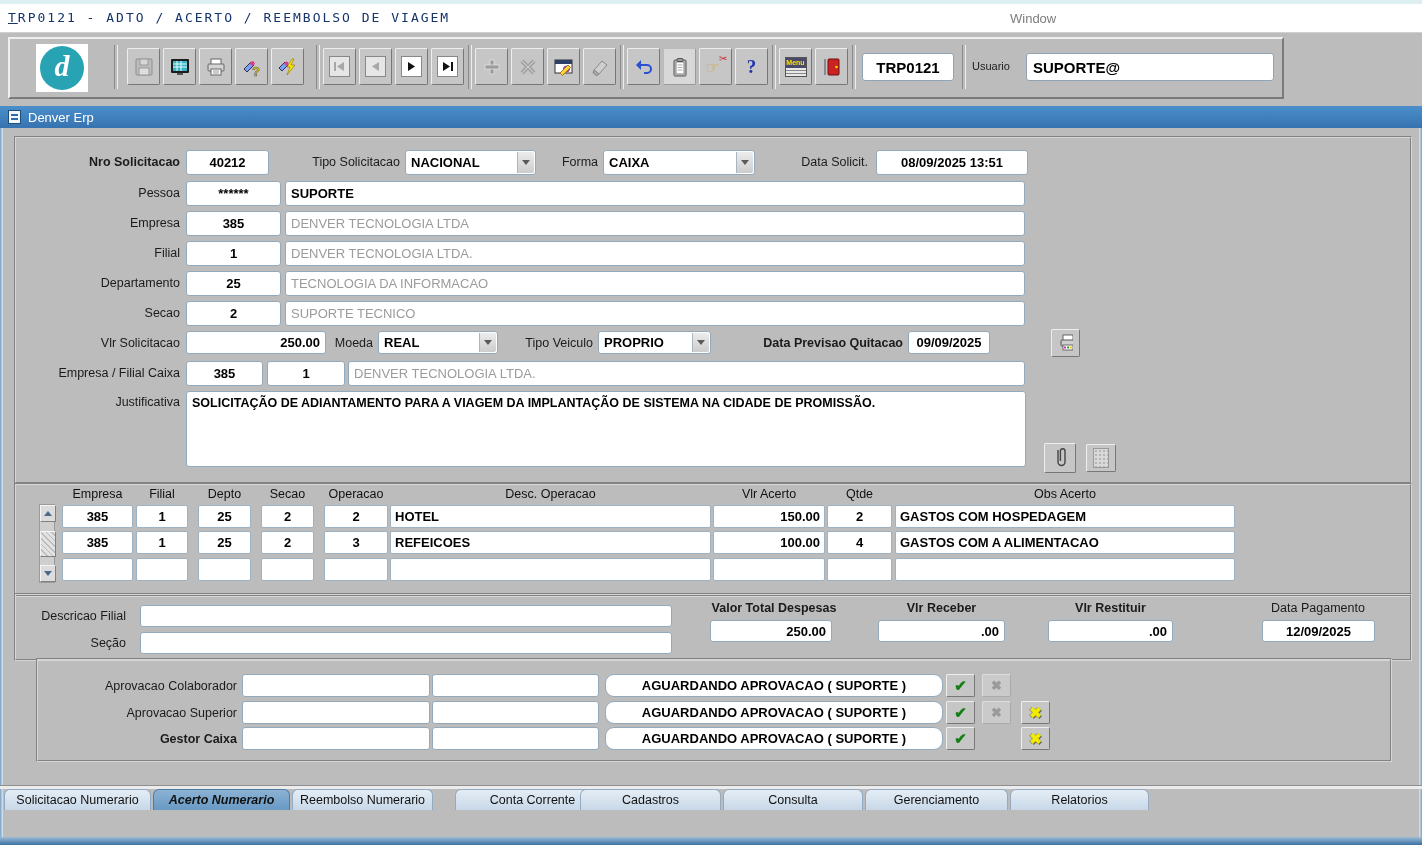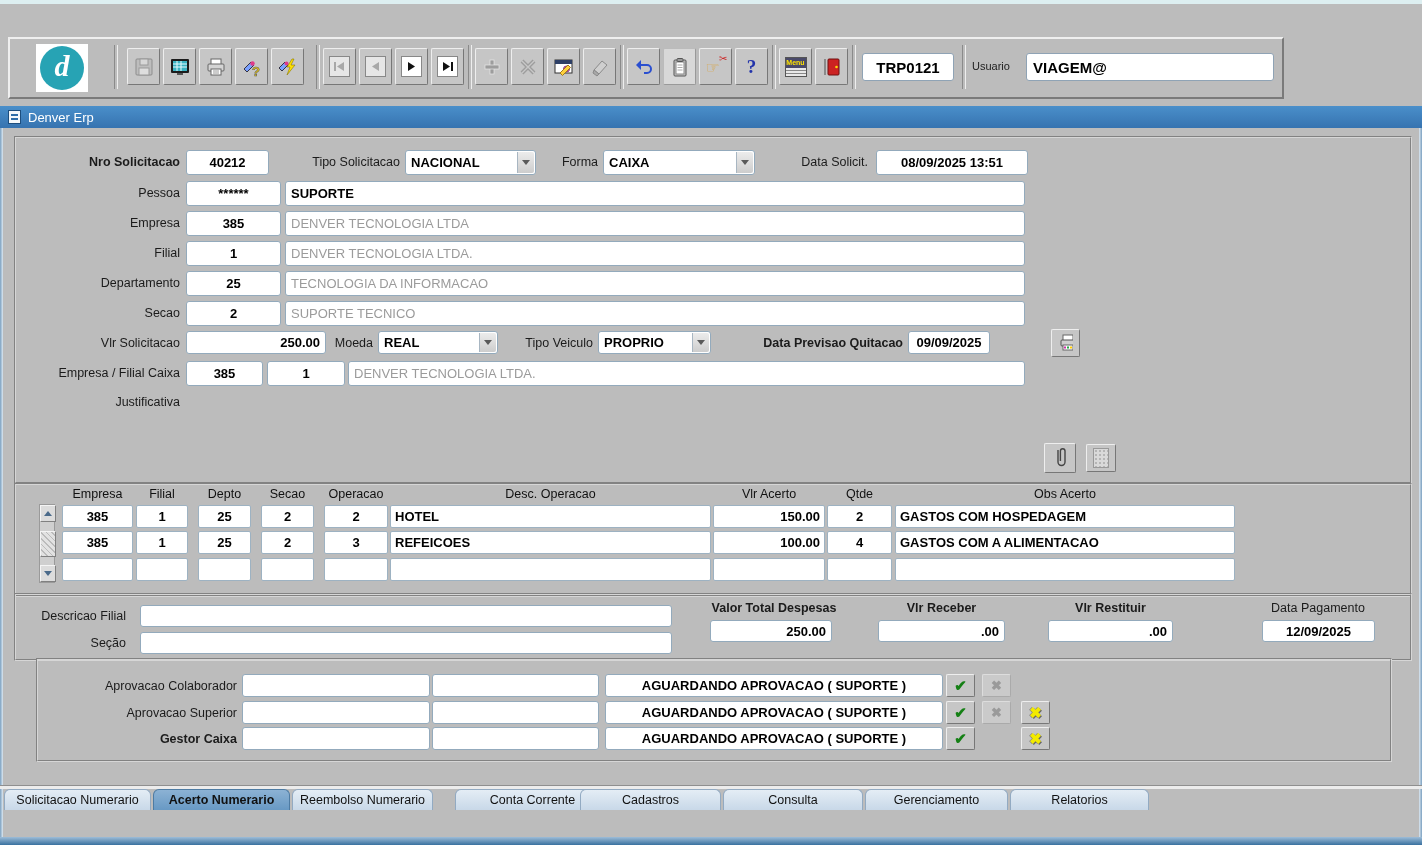--- a/index.html
+++ b/index.html
@@ -49,38 +49,42 @@
   
   .ghead{position:absolute;font-size:12.5px;color:#111;text-align:center;}
   .gcell{position:absolute;background:#fff;border:1px solid #9db2c2;border-radius:2px;box-sizing:border-box;height:23px;font-size:13px;font-weight:bold;display:flex;align-items:center;padding:0 4px;}
   .ca{justify-content:center;} .ra{justify-content:flex-end;} .la{justify-content:flex-start;}
   .sbar{position:absolute;left:39px;top:504px;width:16px;height:79px;background:#cfcfcf;border:1px solid #9a9a9a;box-sizing:border-box;}
   .sbtn{position:absolute;left:0;width:14px;height:15px;background:#dcdcdc;border:1px solid;border-color:#f4f4f4 #808080 #808080 #f4f4f4;display:flex;align-items:center;justify-content:center;}
   .sthumb{position:absolute;left:0;top:26px;width:14px;height:24px;background:#e2e2e2;border:1px solid;border-color:#f4f4f4 #808080 #808080 #f4f4f4;background-image:repeating-linear-gradient(45deg,#bbb 0 1px,transparent 1px 4px);}
   .utri{width:0;height:0;border-left:4px solid transparent;border-right:4px solid transparent;border-bottom:5px solid #4a6a8a;}
   .dtri{width:0;height:0;border-left:4px solid transparent;border-right:4px solid transparent;border-top:5px solid #4a6a8a;}
   
-  .status{font-size:13px;}
+  .status{font-size:13px;border-radius:9px;}
   .chk{color:#158015;font-size:15px;font-weight:900;}
   .gx{color:#9a9a9a;font-size:13px;font-weight:900;}
   .yx{color:#f2ea00;font-size:15px;font-weight:900;text-shadow:1px 1px 0 #666,-1px 0 0 #888;}
   
   .tab{position:absolute;top:789px;height:21px;background:linear-gradient(#e4edf5,#c8d8e8);border:1px solid #92aac2;border-bottom:none;border-radius:6px 6px 0 0;font-size:12.5px;color:#111;display:flex;align-items:center;justify-content:center;box-sizing:border-box;cursor:pointer;}
   .tab.active{background:linear-gradient(#8cb2d4,#6899c4);border-color:#4d7ba3;font-weight:bold;}
   .contentedge{position:absolute;left:0;top:785px;width:1422px;height:3px;background:#ececec;border-top:1px solid #8f8f8f;}
   .bottomstrip{position:absolute;left:0;top:837px;width:1422px;height:8px;background:linear-gradient(#9dbdd8,#39719f);}
   svg{display:block;}
 </style>
 </head>
 <body>
 
 <div class="screen">
 
   <div class="topstrip"></div>
 
+  <div class="menubar">
+    <span class="apptitle">TRP0121 - ADTO / ACERTO / REEMBOLSO DE VIAGEM</span>
+    <span class="menuwindow">Window</span>
+  </div>
 
   <div class="toolbar">
     <div class="logo">
         <div class="circ">
           <span>d</span>
         </div>
       </div>
     <div class="sep" style="left:104px;"></div>
 
     <button class="tb dis" style="left:117px;" title="">
@@ -218,21 +222,21 @@
           <path d="M4 3 v16" stroke="#8a8a8a" stroke-width="2"></path>
           <rect x="7" y="3" width="11" height="16" rx="1" fill="#cc2222" stroke="#701010"></rect>
           <circle cx="15.5" cy="11" r="1.3" fill="#ffd800"></circle>
         </svg>
     </button>
     <div class="sep" style="left:842px;"></div>
 
     <div class="tfield fldc" style="left:852px;width:92px;justify-content:center;">TRP0121</div>
     <div class="sep" style="left:952px;"></div>
     <span class="tlabel" style="left:962px;">Usuario</span>
-    <div class="tfield" style="left:1016px;width:248px;padding-left:6px;">VIAGEM@</div>
+    <div class="tfield" style="left:1016px;width:248px;padding-left:6px;">SUPORTE@</div>
   </div>
 
   <div class="erpbar">
     <span class="erpicon"></span>
     <span class="txt">Denver Erp</span>
   </div>
   <div class="fedge" style="left:0;"></div>
   <div class="fedge r" style="left:1419px;"></div>
 
   <div class="panel" style="left:14px;top:136px;width:1394px;height:344px;"></div>
@@ -304,20 +308,21 @@
         <rect x="12" y="13.5" width="2" height="2" fill="#ffcc00"></rect>
       </svg>
   </button>
 
   <span class="lbl" style="left:30px;top:366px;width:150px;">Empresa / Filial Caixa</span>
   <div class="fld fldc" style="left:186px;top:361px;width:77px;">385</div>
   <div class="fld fldc" style="left:267px;top:361px;width:78px;">1</div>
   <div class="fld fldg" style="left:348px;top:361px;width:677px;">DENVER TECNOLOGIA LTDA.</div>
 
   <span class="lbl" style="left:30px;top:395px;width:150px;">Justificativa</span>
+  <div class="ta" style="left:186px;top:391px;width:840px;height:76px;">SOLICITAÇÃO DE ADIANTAMENTO PARA A VIAGEM DA IMPLANTAÇÃO DE SISTEMA NA CIDADE DE PROMISSÃO.</div>
   <button class="sq" style="left:1044px;top:443px;width:32px;height:30px;">
     <svg width="20" height="24">
         <path d="M7 4 v12 a3.5 3.5 0 0 0 7 0 V5 a2.3 2.3 0 0 0 -4.6 0 v10" fill="none" stroke="#444" stroke-width="1.4"></path>
       </svg>
   </button>
   <button class="sq" style="left:1086px;top:444px;width:30px;height:28px;">
     <span style="width:18px;height:18px;background:#d9d9d9;border:1px solid #999;background-image:radial-gradient(#b5b5b5 1px,transparent 1px);background-size:4px 4px;display:block;"></span>
   </button>
 
   <div class="panel" style="left:14px;top:483px;width:1394px;height:110px;"></div>
@@ -431,21 +436,21 @@
   <button class="sq" style="left:946px;top:727px;width:29px;height:23px;">
       <span class="chk">✔</span>
     </button>
   <button class="sq" style="left:1021px;top:727px;width:29px;height:23px;">
       <span class="yx">✖</span>
     </button>
 
   <div class="contentedge"></div>
 
   <div class="tab" style="left:4px;width:147px;">Solicitacao Numerario</div>
-  <div class="tab active" style="left:153px;width:137px;">Acerto Numerario</div>
+  <div class="tab active" style="left:153px;width:137px;font-style:italic;">Acerto Numerario</div>
   <div class="tab" style="left:292px;width:141px;">Reembolso Numerario</div>
   <div class="tab" style="left:455px;width:155px;text-align:right;">Conta Corrente</div>
   <div class="tab" style="left:580px;width:141px;">Cadastros</div>
   <div class="tab" style="left:723px;width:140px;text-align:center;">Consulta</div>
   <div class="tab" style="left:865px;width:143px;">Gerenciamento</div>
   <div class="tab" style="left:1010px;width:139px;">Relatorios</div>
 
   <div class="bottomstrip"></div>
 </div>
 

